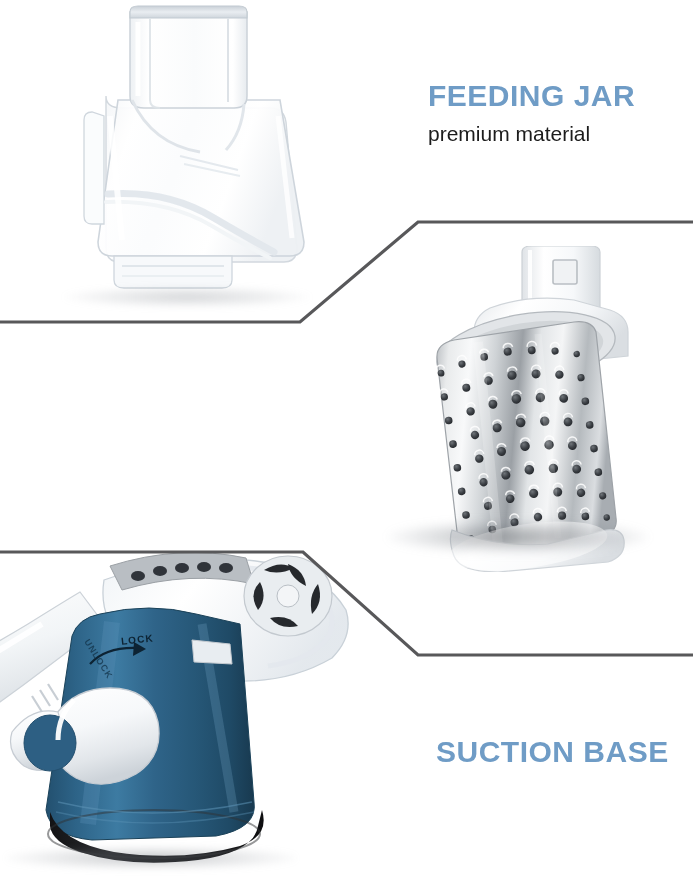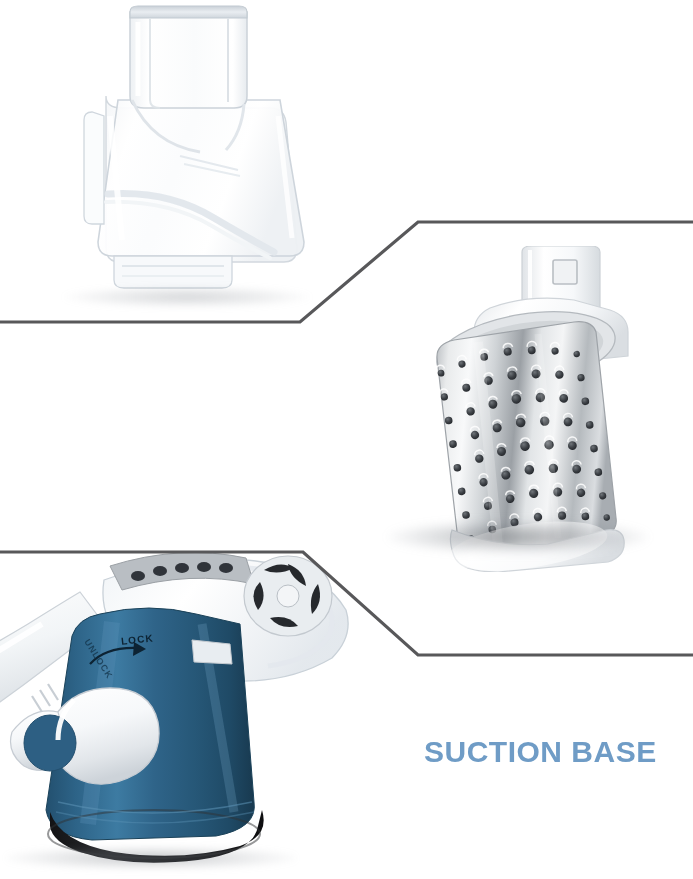--- a/index.html
+++ b/index.html
@@ -37,21 +37,21 @@
   .callout-sub {
     font-size:21px;
     font-weight:normal;
     color:#1c1c1c;
     line-height:1.25;
     margin-top:9px;
     white-space:nowrap;
   }
   #callout-feeding-jar { left:428px; top:80px; }
   #callout-rotating-blade { left:22px; top:398px; }
-  #callout-suction-base { left:424px; top:736px; }
+  #callout-suction-base { left:436px; top:736px; }
 
   
   .product { position:absolute; }
 
   
   #product-feeding-jar {
     left:48px; top:4px;
     width:292px; height:306px;
   }
   .jar-shadow {
@@ -452,19 +452,23 @@
 
   <svg class="leader-svg" viewBox="0 0 693 879">
     <g fill="none" stroke="#58585a" stroke-width="3.2" stroke-linecap="square" stroke-linejoin="miter">
 
       <path d="M0 322 L300 322 L418 222 L693 222"></path>
 
       <path d="M0 552 L303 552 L418 655 L693 655"></path>
     </g>
   </svg>
 
+  <div class="callout" id="callout-feeding-jar">
+    <div class="callout-title">FEEDING JAR</div>
+    <div class="callout-sub">premium material</div>
+  </div>
 
 
   <div class="callout" id="callout-suction-base">
     <div class="callout-title">SUCTION BASE</div>
   </div>
 
 </div>
 
 </body></html>

